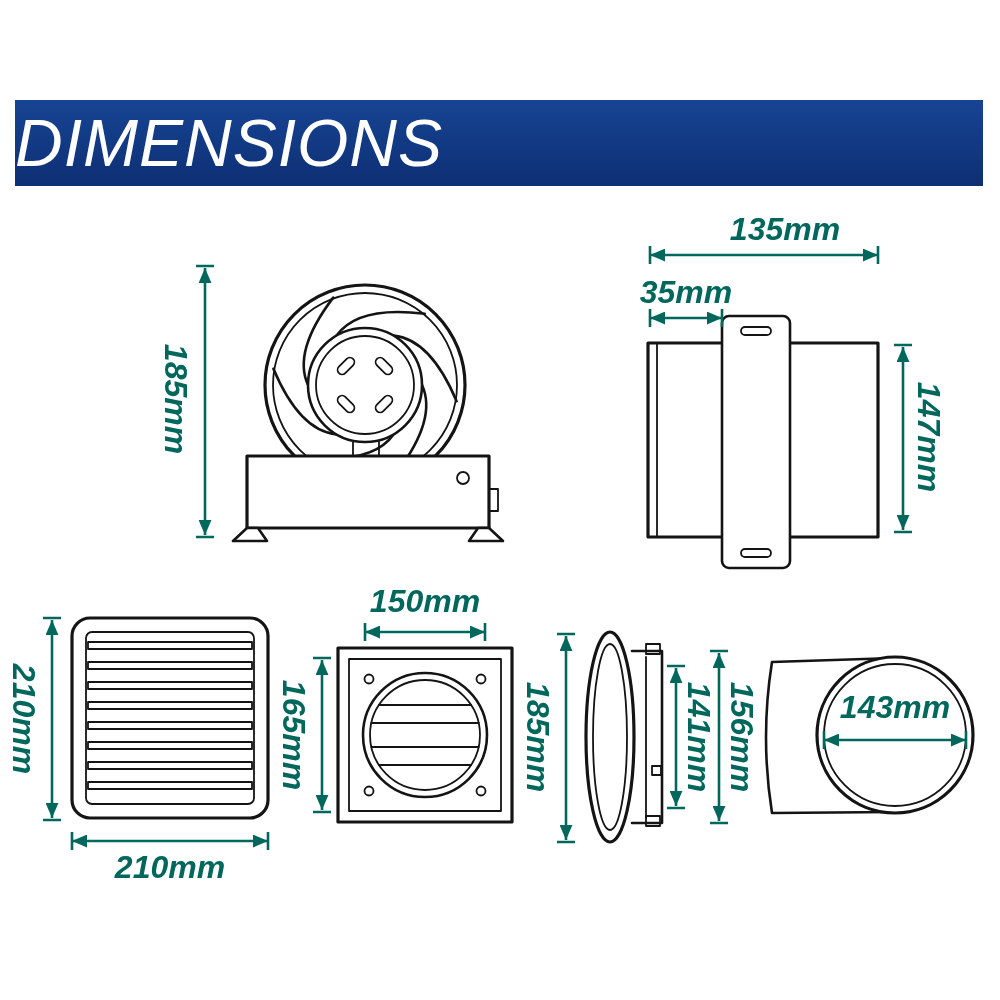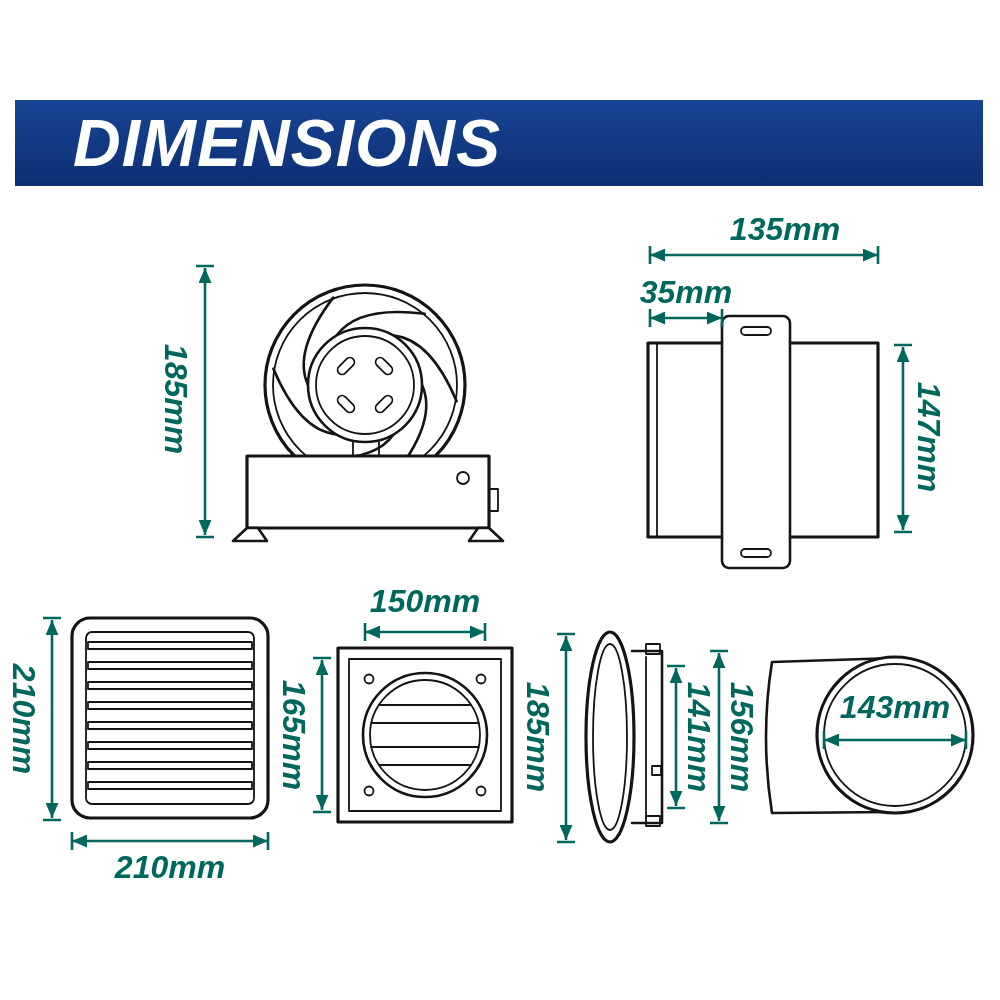--- a/index.html
+++ b/index.html
@@ -1,22 +1,22 @@
 <!DOCTYPE html>
 <html style="--header-bg-top: #174493; --header-bg-bottom: #0d2f74; --header-text: #ffffff; --accent: #00675c; --line: #141414;"><head>
 <meta charset="utf-8">
 <style>
   html,body{margin:0;padding:0;background:#fff;}
   .canvas{position:relative;width:1000px;height:1000px;background:#fff;overflow:hidden;
           font-family:"Liberation Sans",sans-serif;}
   .header{position:absolute;left:15px;top:100px;width:968px;height:86px;
           background:linear-gradient(180deg,var(--header-bg-top),var(--header-bg-bottom));
           display:flex;align-items:center;}
-  .header .title{color:var(--header-text);font-style:italic;font-weight:700;
-          font-size:66px;letter-spacing:1px;padding-left:58px;line-height:1;}
+  .header .title{color:var(--header-text);font-style:italic;font-weight:400;
+          font-size:66px;letter-spacing:1px;line-height:1;}
   svg.diagram{position:absolute;left:0;top:0;}
   .ln{fill:none;stroke:var(--line);stroke-width:2.6;stroke-linecap:round;stroke-linejoin:round;}
   .ln-thick{stroke-width:3.2;}
   .ln-thin{stroke-width:1.8;}
   .fw{fill:#fff;}
   .dim{fill:none;stroke:var(--accent);stroke-width:2.6;stroke-linecap:butt;}
   .dim-text{fill:var(--accent);font-family:"Liberation Sans",sans-serif;
             font-style:italic;font-weight:700;font-size:32px;}
   .arrowhead{fill:var(--accent);}
 </style>

